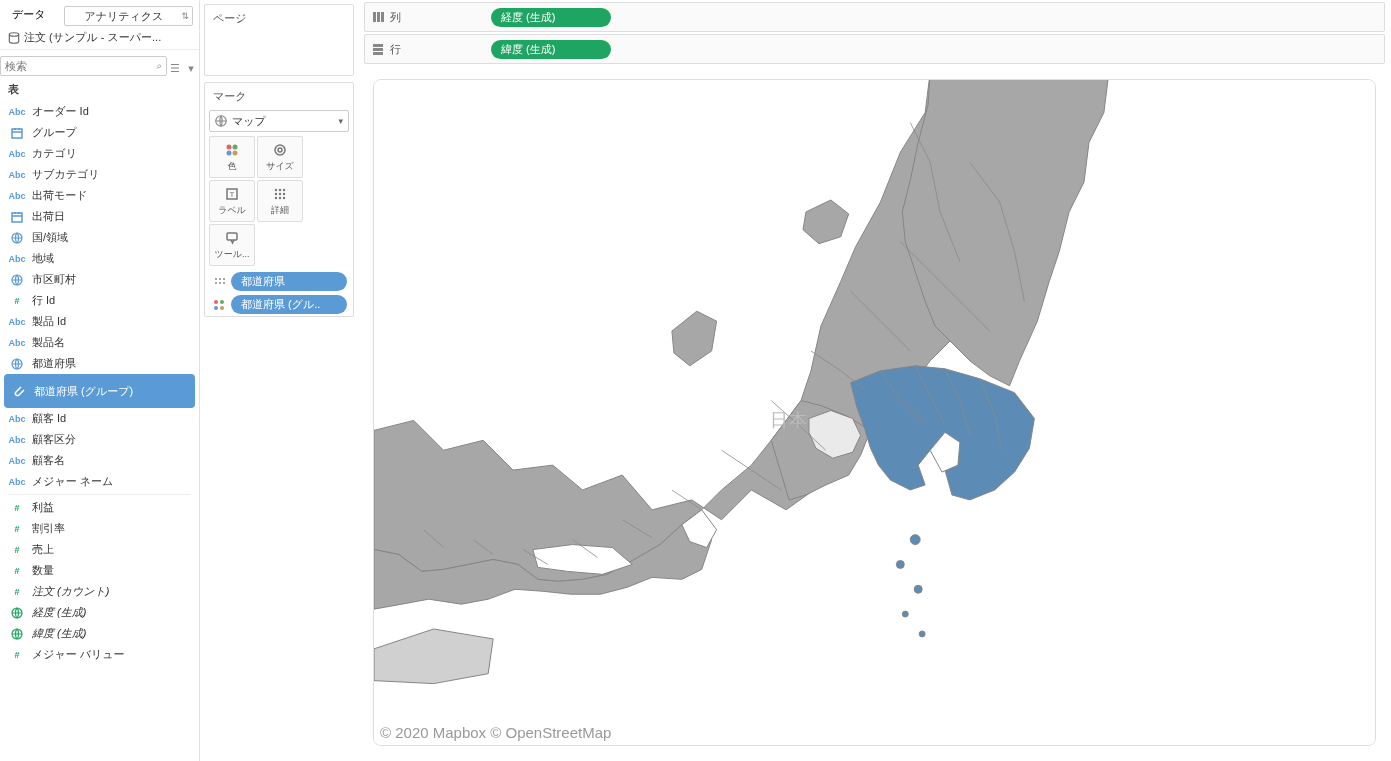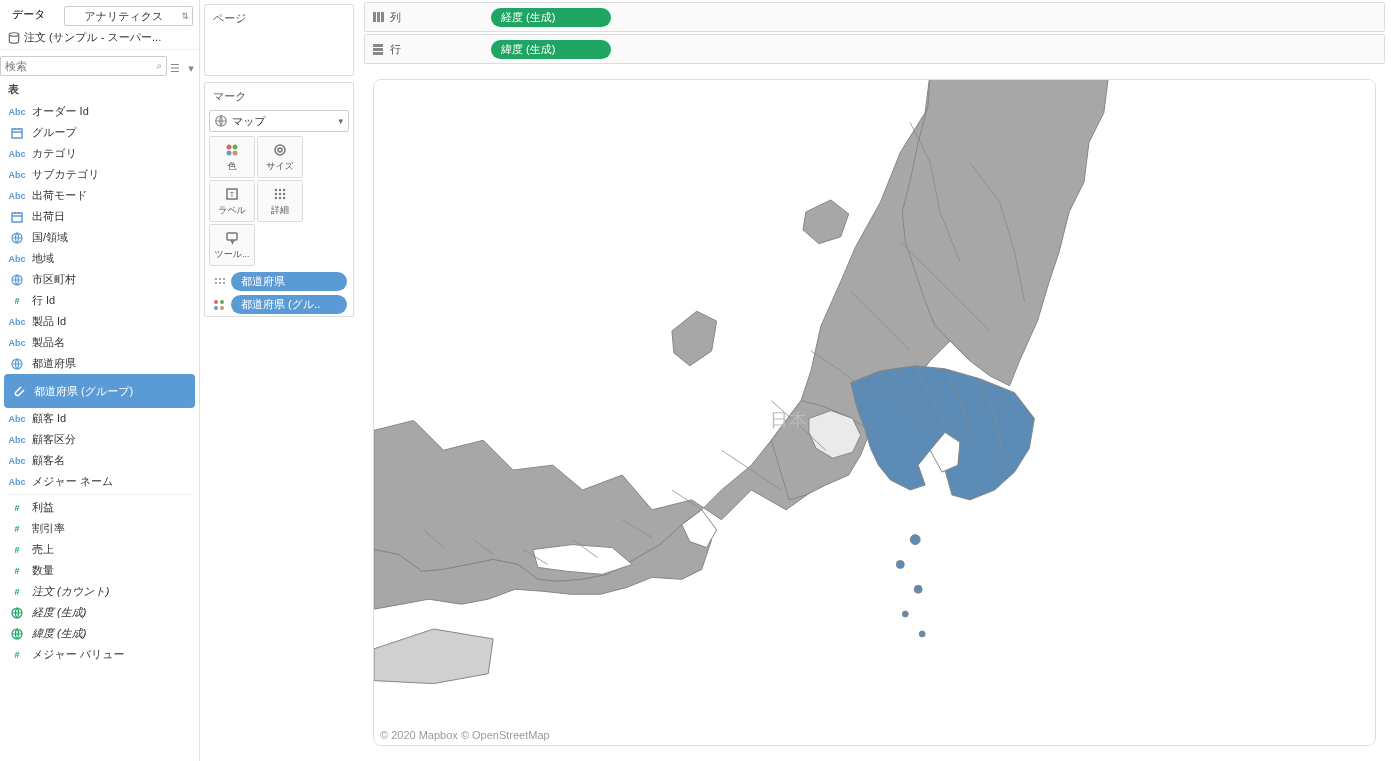--- a/index.html
+++ b/index.html
@@ -110,21 +110,21 @@
 .shelf-label { display: flex; align-items: center; gap: 5px; color: #555; font-size: 11px; width: 110px; }
 .shelf-label .si { width: 14px; height: 14px; display:flex;align-items:center;justify-content:center; }
 .shelf .pill { flex: 0 0 auto; min-width: 120px; text-align: left; }
 .shelf .pill.green { background: #1ea562; }
 .viz {
   flex: 1; margin: 15px; border: 1px solid #ddd; border-radius: 8px;
   position: relative; background: #fff; overflow: hidden;
 }
 .viz svg { width: 100%; height: 100%; display: block; }
 .map-credit {
-  position: absolute; left: 6px; bottom: 4px; font-size: 11px; color: #9a9a9a;
+  position: absolute; left: 6px; bottom: 4px; font-size: 15px; color: #9a9a9a;
 }
 .japan-label {
   position: absolute; font-size: 18px; color: #bbb; font-weight: 400;
   letter-spacing: 1px;
 }
 </style>
 </head>
 <body>
 
 <div class="sidebar-left">

